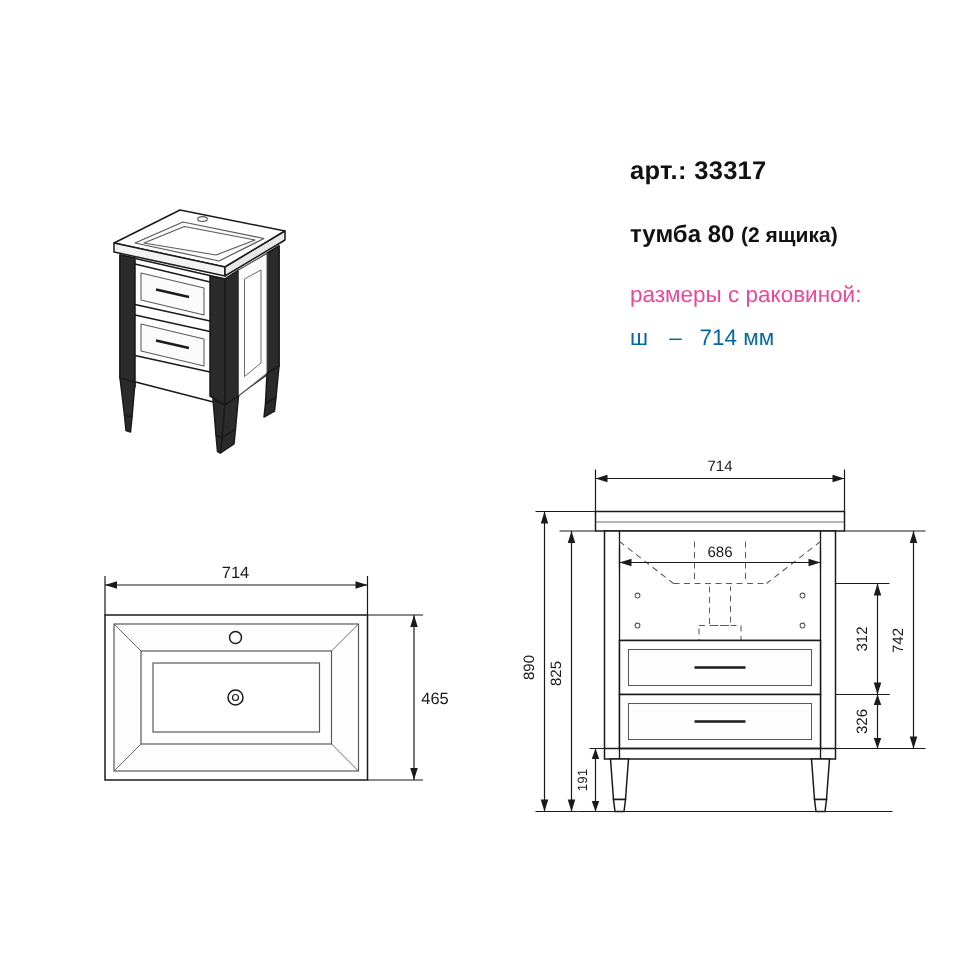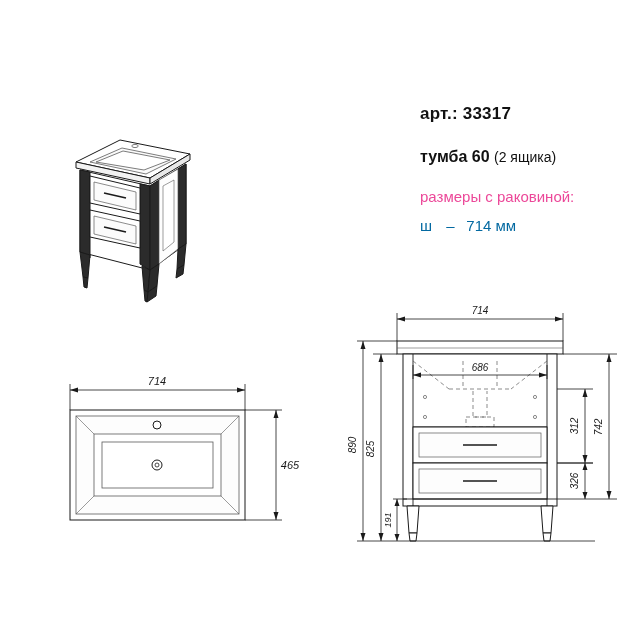--- a/index.html
+++ b/index.html
@@ -42,21 +42,21 @@
     font-weight: bold;
     color: #111;
     line-height: 1.35;
     margin-bottom: 20px;
     white-space: nowrap;
   }
   .model .sub {
     font-weight: bold;
   }
   .model .paren {
-    font-weight: normal;
+    font-weight: bold;
     font-size: 14px;
   }
   .dims-title {
     font-size: 15px;
     color: #ec4899;
     margin-bottom: 12px;
     white-space: nowrap;
   }
   .dim-row {
     font-size: 15px;
@@ -70,21 +70,21 @@
   }
   .dim-row .dash {
     display: inline-block;
     width: 16px;
   }
   .dim-row .val {
     font-weight: normal;
   }
 
   
-  .svgblock { position: absolute; font-style: italic; }
+  .svgblock { position: absolute; }
   .svgblock svg { display: block; }
 
   #perspective-view { left: 60px;  top: 118px; }
   #top-view        { left: 50px;  top: 372px; }
   #front-view      { left: 345px; top: 305px; }
 
   text {
     font-family: "Liberation Sans", sans-serif;
     fill: #1a1a1a;
   }
@@ -297,21 +297,21 @@
   </div>
 
   <div class="info">
     <div class="art">
       <span>арт.:</span>
       <span>33317</span>
     </div>
 
     <div class="model">
       <div>
-        <span class="sub">тумба 60</span>
+        <span class="sub">тумба 80</span>
         <span class="paren">(2 ящика)</span>
       </div>
     </div>
 
     <div class="dims-title">размеры с раковиной:</div>
 
     <div class="dim-row">
       <span class="key">ш</span>
       <span class="dash">–</span>
       <span class="val">714 мм</span>

